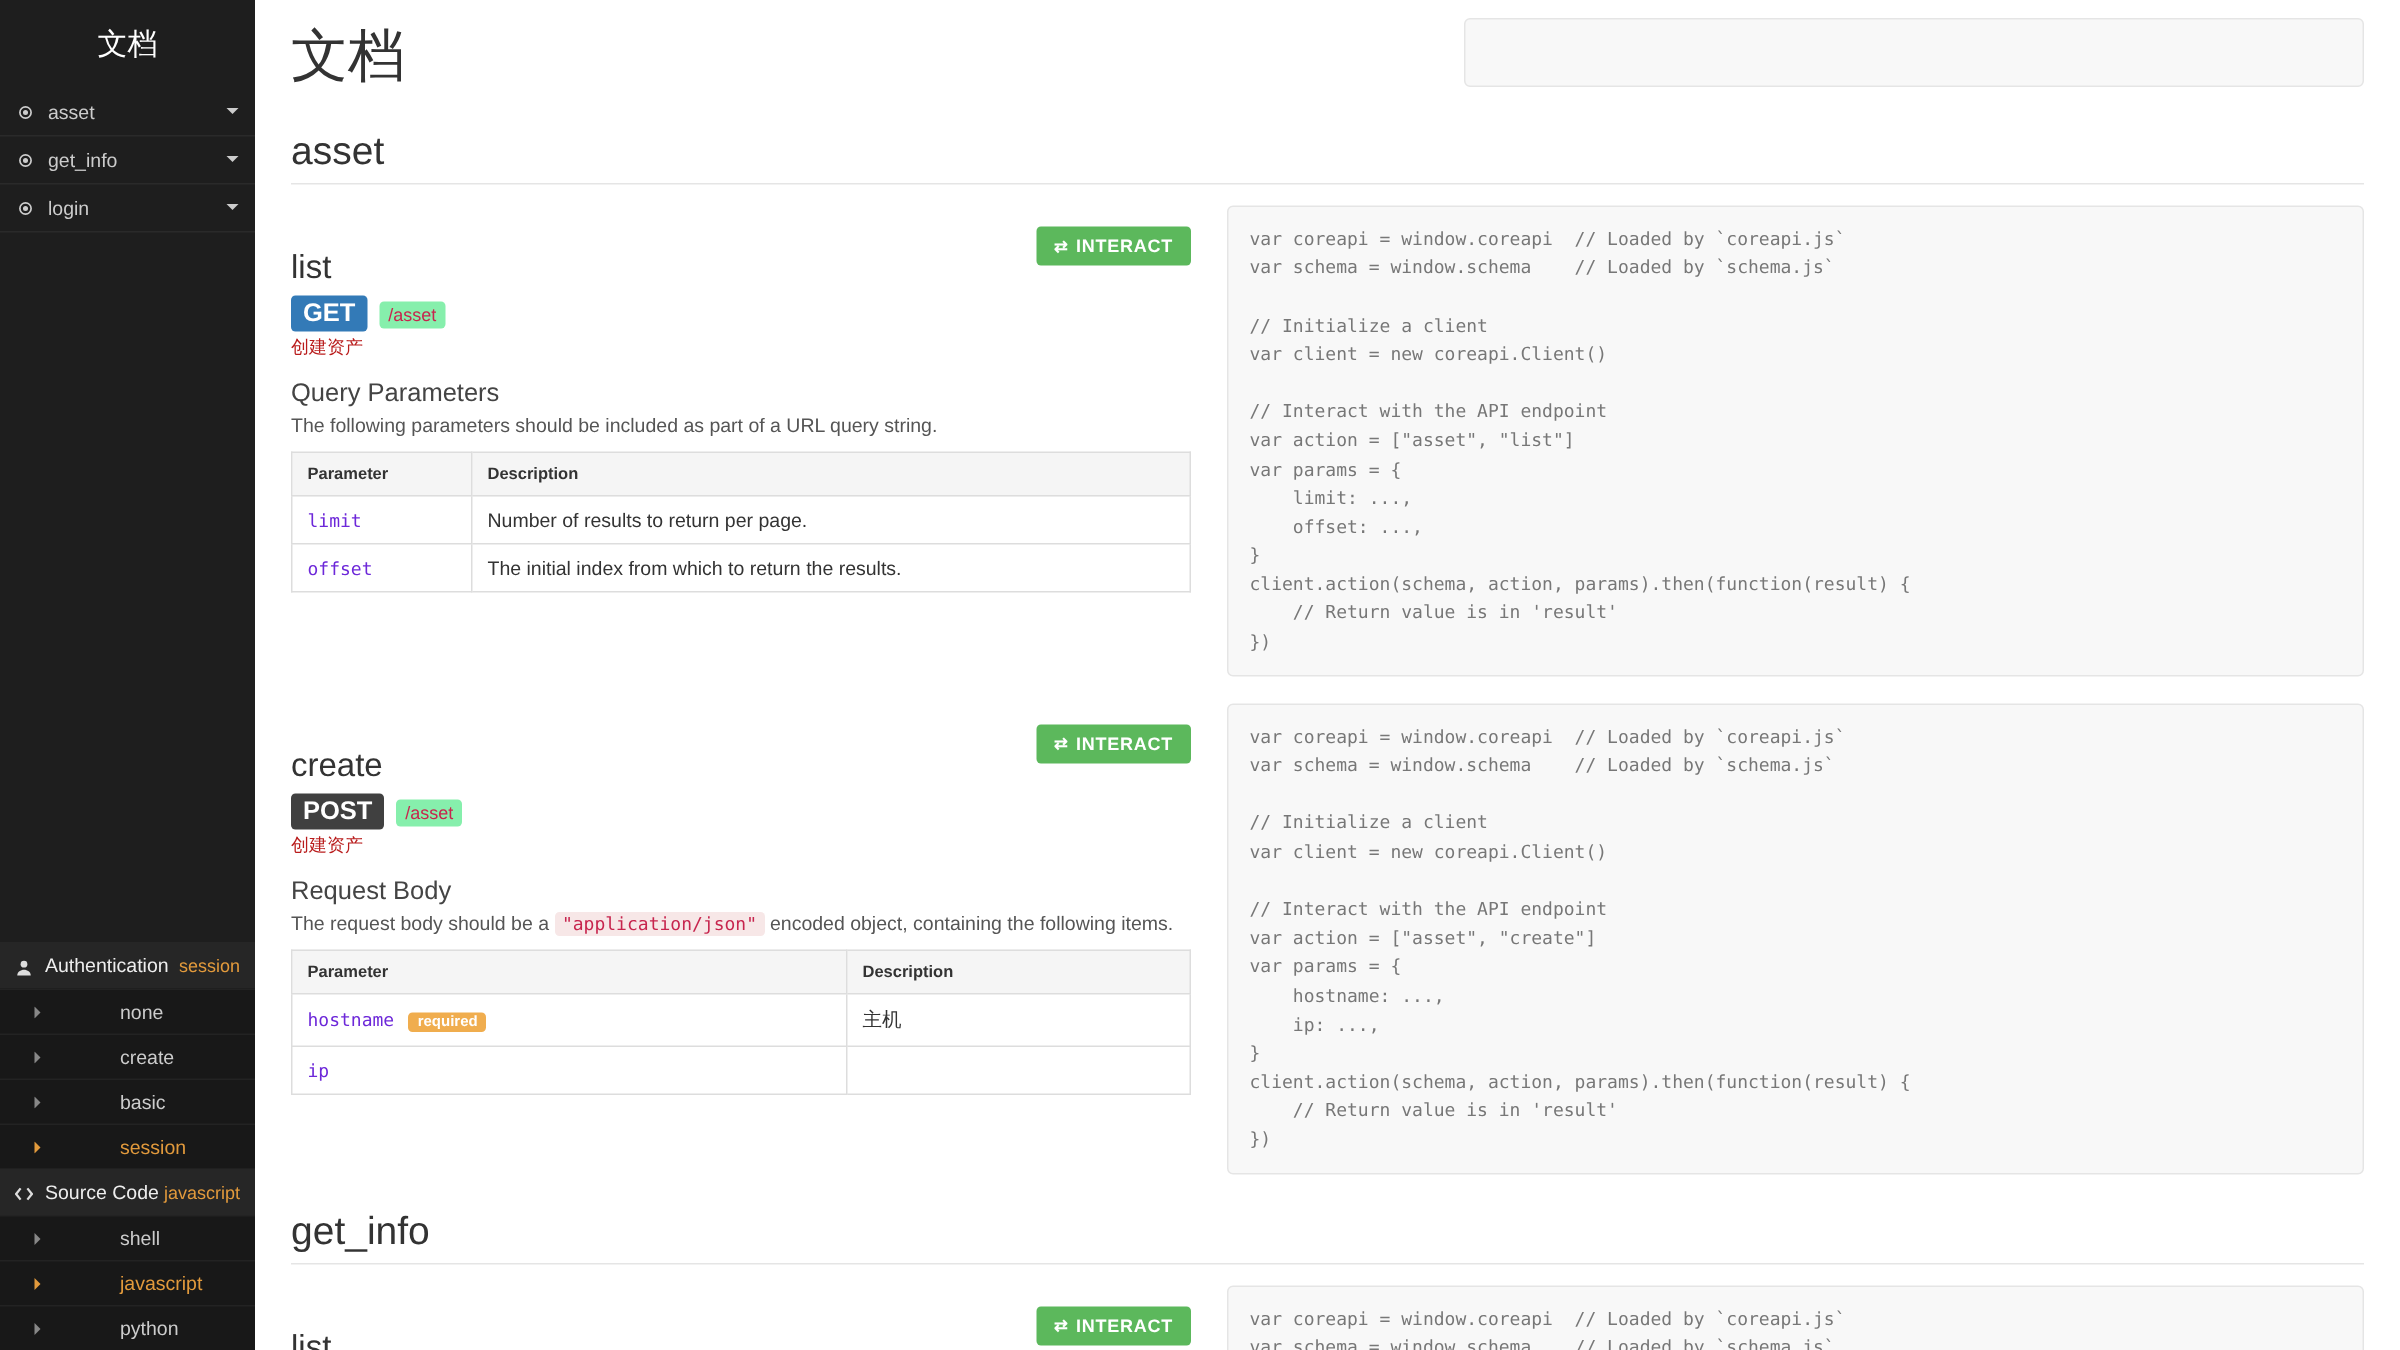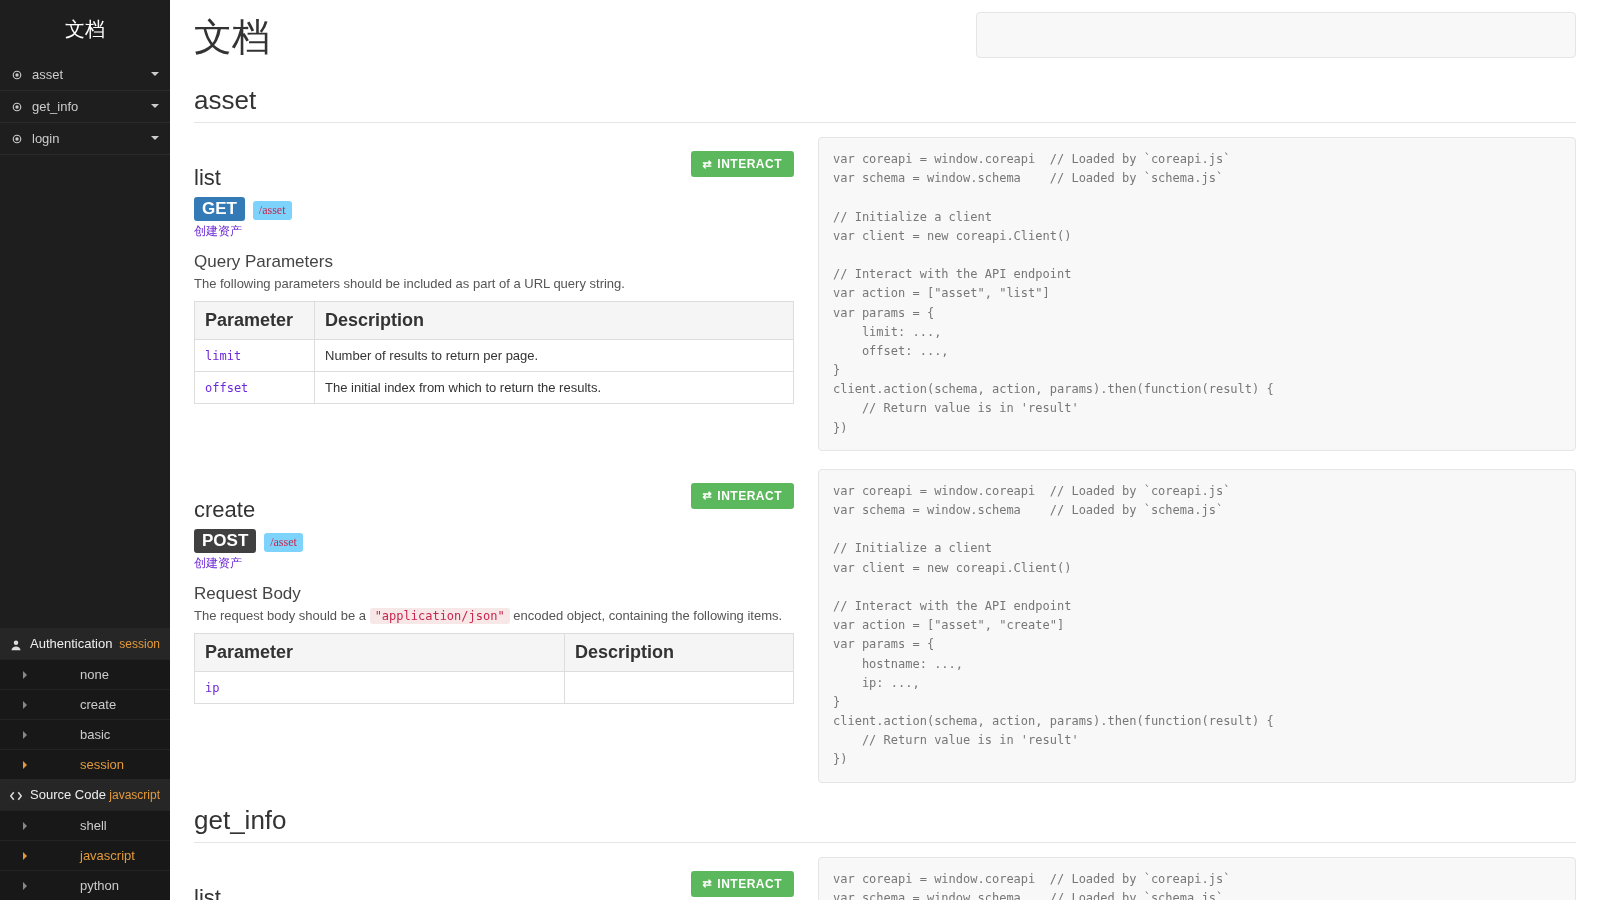--- a/index.html
+++ b/index.html
@@ -36,30 +36,30 @@
 
 .endpoint-header { display:flex; align-items:center; }
 .endpoint-name { font-size:22px; font-weight:400;margin-top:28px; }
 .interact-btn { margin-left:auto; background:#5cb85c; color:#fff; border:none; border-radius:3px; padding:6px 12px; font-size:12px; font-weight:600; letter-spacing:.5px; display:inline-flex; align-items:center; cursor:pointer; }
 .interact-btn .swap { margin-right:5px; font-size:11px; }
 
 .badges { margin-top:6px; }
 .method-badge { display:inline-block; color:#fff; font-size:17px; font-weight:700; padding:2px 8px; border-radius:3px; }
 .method-get { background:#337ab7; }
 .method-post { background:#404040; }
-.path-code { display:inline-block; background:#7dd3fc; color:#c7254e; font-family: Liberation Serif, serif; font-size:12px; padding:2px 6px; border-radius:3px; margin-left:4px; }
-.desc-text { font-size:12px; color:#6d28d9; margin-top:2px;font-family:Liberation Mono, monospace; }
+.path-code { display:inline-block; background:#86efac; color:#c7254e; font-family: Liberation Sans, sans-serif; font-size:12px; padding:2px 6px; border-radius:3px; margin-left:4px; }
+.desc-text { font-size:12px; color:#b91c1c; margin-top:2px;font-family:Liberation Mono, monospace; }
 
 .sub-heading { font-size:17px; font-weight:500; margin-top:12px; color:#444; }
 .sub-para { font-size:13px; color:#555; margin-top:4px; }
 .inline-code { background:#f7e7e7; color:#c7254e; font-family: Menlo, Consolas, monospace; font-size:12px; padding:1px 5px; border-radius:3px; }
 
 table.params { width:100%; border-collapse:collapse; margin-top:10px; font-size:13px; }
 table.params th, table.params td { border:1px solid #ddd; padding:8px 10px; text-align:left; }
-table.params th { background:#f5f5f5; font-weight:600; font-size:18px; }
+table.params th { background:#f5f5f5; font-weight:600; font-size:11px; }
 .param-name { color:#6d28d9; font-family: Menlo, Consolas, monospace; font-size:12px; }
 .req-badge { background:#f0ad4e; color:#fff; font-size:10px; padding:1px 6px; border-radius:3px; margin-left:6px; font-family: -apple-system, sans-serif; font-weight:600; }
 
 pre.code-block { background:#f8f8f8; border:1px solid #e5e5e5; border-radius:4px; padding:12px 14px; font-family: Menlo, Consolas, monospace; font-size:12px; color:#777; line-height:1.6; white-space:pre; overflow:auto; }
 </style>
 </head>
 <body>
 
 <div class="layout">
 
@@ -273,20 +273,27 @@
         </div>
         <table class="params">
           <thead>
               <tr>
             <th style="width:370px">Parameter</th>
             <th>Description</th>
           </tr>
             </thead>
           <tbody>
             <tr>
+              <td>
+                <span class="param-name">hostname</span>
+                <span class="req-badge">required</span>
+              </td>
+              <td>主机</td>
+            </tr>
+            <tr>
               <td><span class="param-name">ip</span></td>
               <td></td>
             </tr>
           </tbody>
         </table>
       </div>
       <div class="col-right">
         <pre class="code-block">var coreapi = window.coreapi  // Loaded by `coreapi.js`
 var schema = window.schema    // Loaded by `schema.js`
 

